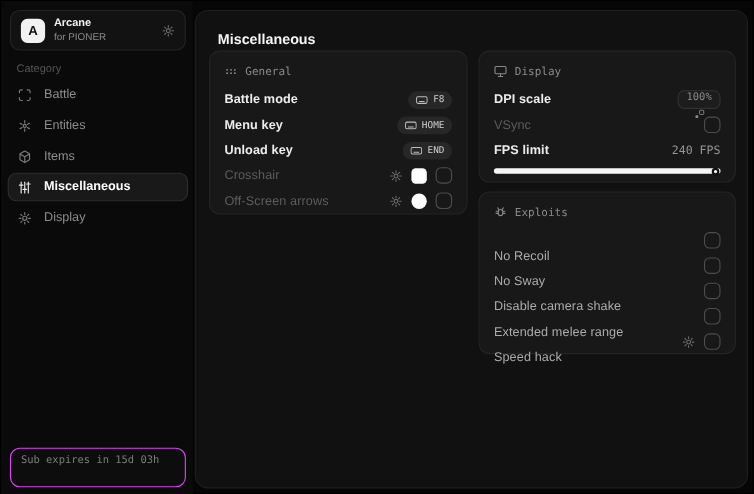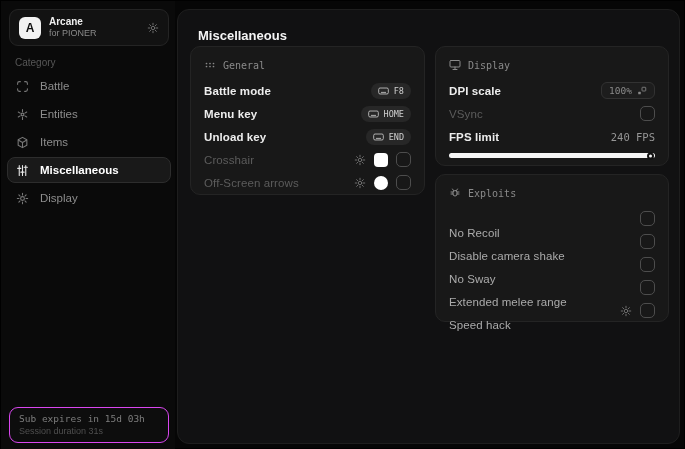--- a/index.html
+++ b/index.html
@@ -63,21 +63,21 @@
   .kbd .kb-ic { display:flex; color:#bdbdbd; }
 
   .gear-dim { display:flex; color:#6e6e6e; }
   .swatch { width:14px; height:14px; background:#fff; }
   .swatch.sq { border-radius:4px; }
   .swatch.rd { border-radius:7px; }
   .checkbox { width:15px; height:15px; border:1.5px solid #4d4d4d; border-radius:5px; background:transparent; }
 
   .value-badge { display:flex; align-items:center; gap:5px; height:17px; padding:0 7px;
                  background:#1d1d1d; border:1px solid #323232; border-radius:6px;
-                 font-family:"DejaVu Sans Mono", monospace; font-size:9.5px; color:#8a8a8a; }
+                 font-family:"DejaVu Sans Mono", monospace; font-size:9.5px; color:#8a8a8a;flex-direction:column; }
   .value-badge .vb-ic { display:flex; color:#8a8a8a; }
   .fps-value { font-family:"DejaVu Sans Mono", monospace; font-size:10.5px; color:#969696; }
 
   .slider { position:relative; margin-top:5px; height:5px; border-radius:3px; background:#2a2a2a; }
   .slider .fill { position:absolute; left:0; top:0; height:5px; width:100%; border-radius:3px; background:#f5f5f5; }
   .slider .knob { position:absolute; right:1px; top:50%; transform:translateY(-50%);
                   width:7px; height:7px; border-radius:50%; background:#f5f5f5; border:2px solid #111; }
   svg { display:block; }
 </style>
 </head>
@@ -144,21 +144,20 @@
             <circle cx="12" cy="12" r="3.5"></circle>
               <path d="M12 2.5v3M12 18.5v3M2.5 12h3M18.5 12h3M5.3 5.3l2.1 2.1M16.6 16.6l2.1 2.1M18.7 5.3l-2.1 2.1M7.4 16.6l-2.1 2.1"></path>
           </svg>
         </span>
         <span class="lbl">Display</span>
       </div>
     </div>
 
     <div class="sub-box">
       <div class="sub-line1">Sub expires in 15d 03h</div>
-      <div class="sub-line2">Session duration 31s</div>
     </div>
   </div>
 
   <div class="main">
     <div class="page-title">Miscellaneous</div>
 
     <div class="panel panel-general">
       <div class="panel-title">
         <span class="pt-ic">
           <svg width="12" height="12" viewBox="0 0 24 24" fill="currentColor">
@@ -283,25 +282,25 @@
             </svg>
         </span>
         <span>Exploits</span>
       </div>
 
       <div class="row">
         <span class="lbl mid">No Recoil</span>
         <span class="checkbox"></span>
       </div>
       <div class="row">
+        <span class="lbl mid">No Sway</span>
+        <span class="checkbox"></span>
+      </div>
+      <div class="row">
         <span class="lbl mid">Disable camera shake</span>
-        <span class="checkbox"></span>
-      </div>
-      <div class="row">
-        <span class="lbl mid">No Sway</span>
         <span class="checkbox"></span>
       </div>
       <div class="row">
         <span class="lbl mid">Extended melee range</span>
         <span class="checkbox"></span>
       </div>
       <div class="row">
         <span class="lbl mid">Speed hack</span>
         <span class="controls">
           <span class="gear-dim">

